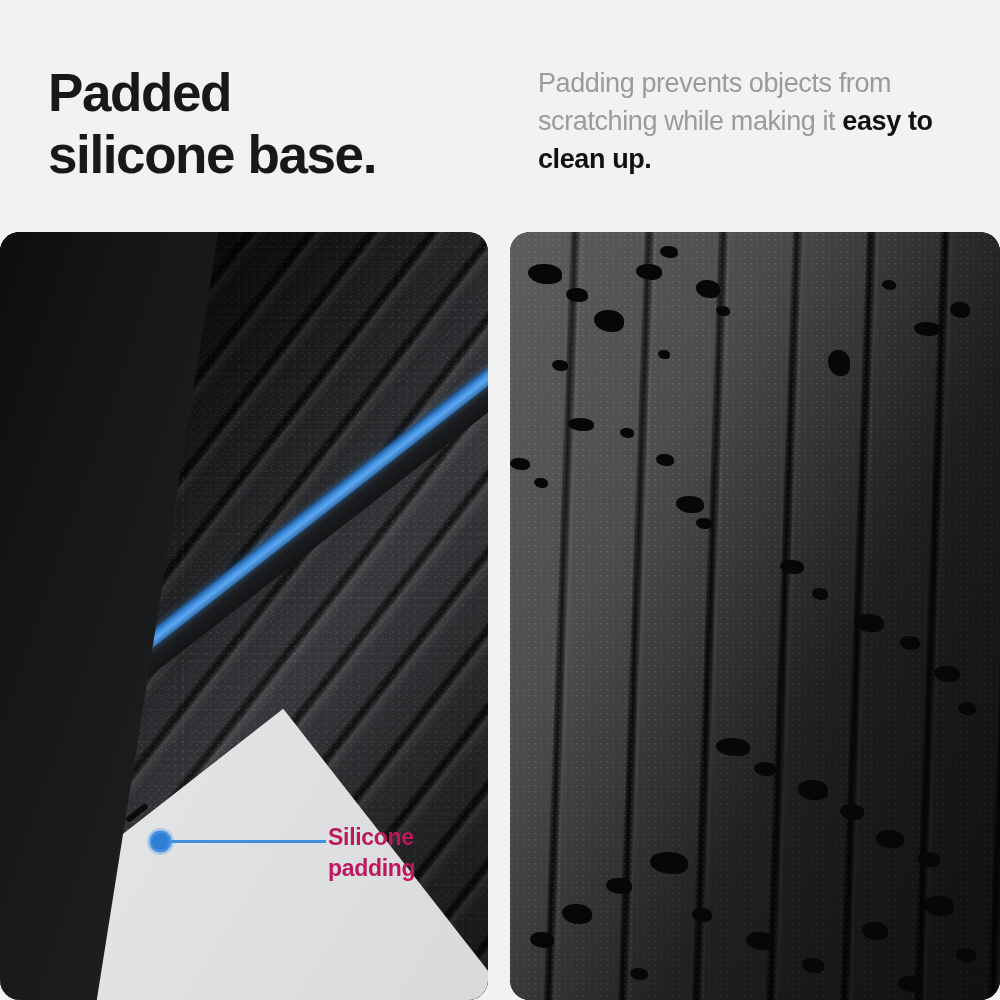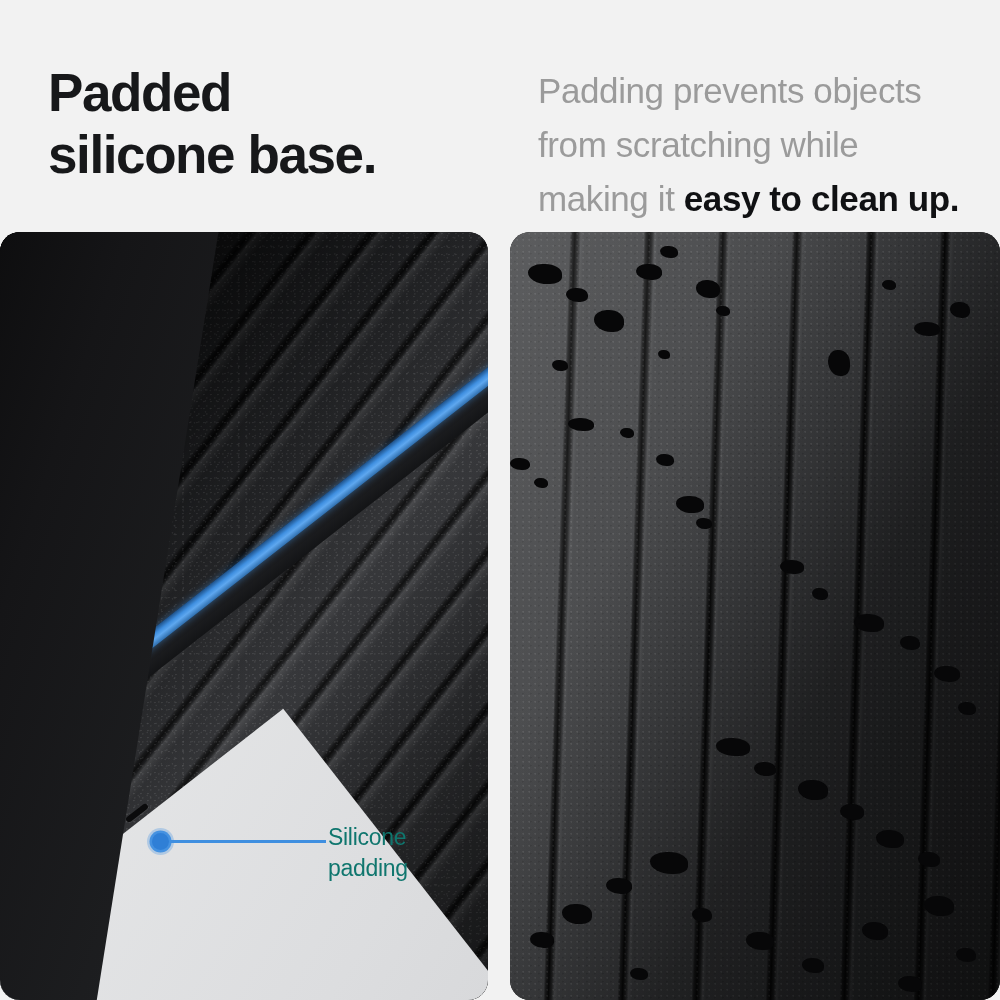--- a/index.html
+++ b/index.html
@@ -18,21 +18,21 @@
     position:absolute; left:48px; top:62px;
     width:440px;
     font-size:53px; line-height:62px;
     font-weight:700; letter-spacing:-1.4px;
     color:#17181a; white-space:pre-line;
   }
 
   .subcopy {
     position:absolute; left:538px; top:64px;
     width:440px;
-    font-size:35px; line-height:54px;
+    font-size:27px; line-height:38px;
     font-weight:400; letter-spacing:-0.4px;
     color:#9b9b9b;
   }
   .subcopy .em { color:#101113; font-weight:700; }
 
   
   .panel {
     position:absolute; top:232px; height:768px;
     border-radius:20px;
     overflow:hidden;
@@ -175,22 +175,22 @@
   .callout-dot {
     position:absolute; left:152px; top:833px;
     width:17px; height:17px; border-radius:50%;
     background:#2f7fd6;
     box-shadow:0 0 0 2.5px rgba(63,143,224,.95), 0 0 0 5px rgba(63,143,224,.30);
   }
   .callout-label {
     position:absolute; left:328px; top:822px;
     width:170px;
     font-size:23px; line-height:31px;
-    font-weight:400; letter-spacing:-0.3px;
-    color:#0f766e; white-space:pre-line;
+    font-weight:700; letter-spacing:-0.3px;
+    color:#be185d; white-space:pre-line;
   }
 </style>
 </head>
 <body>
 
 <div id="stage">
 
   <div class="headline">Padded
 silicone base.</div>
 

